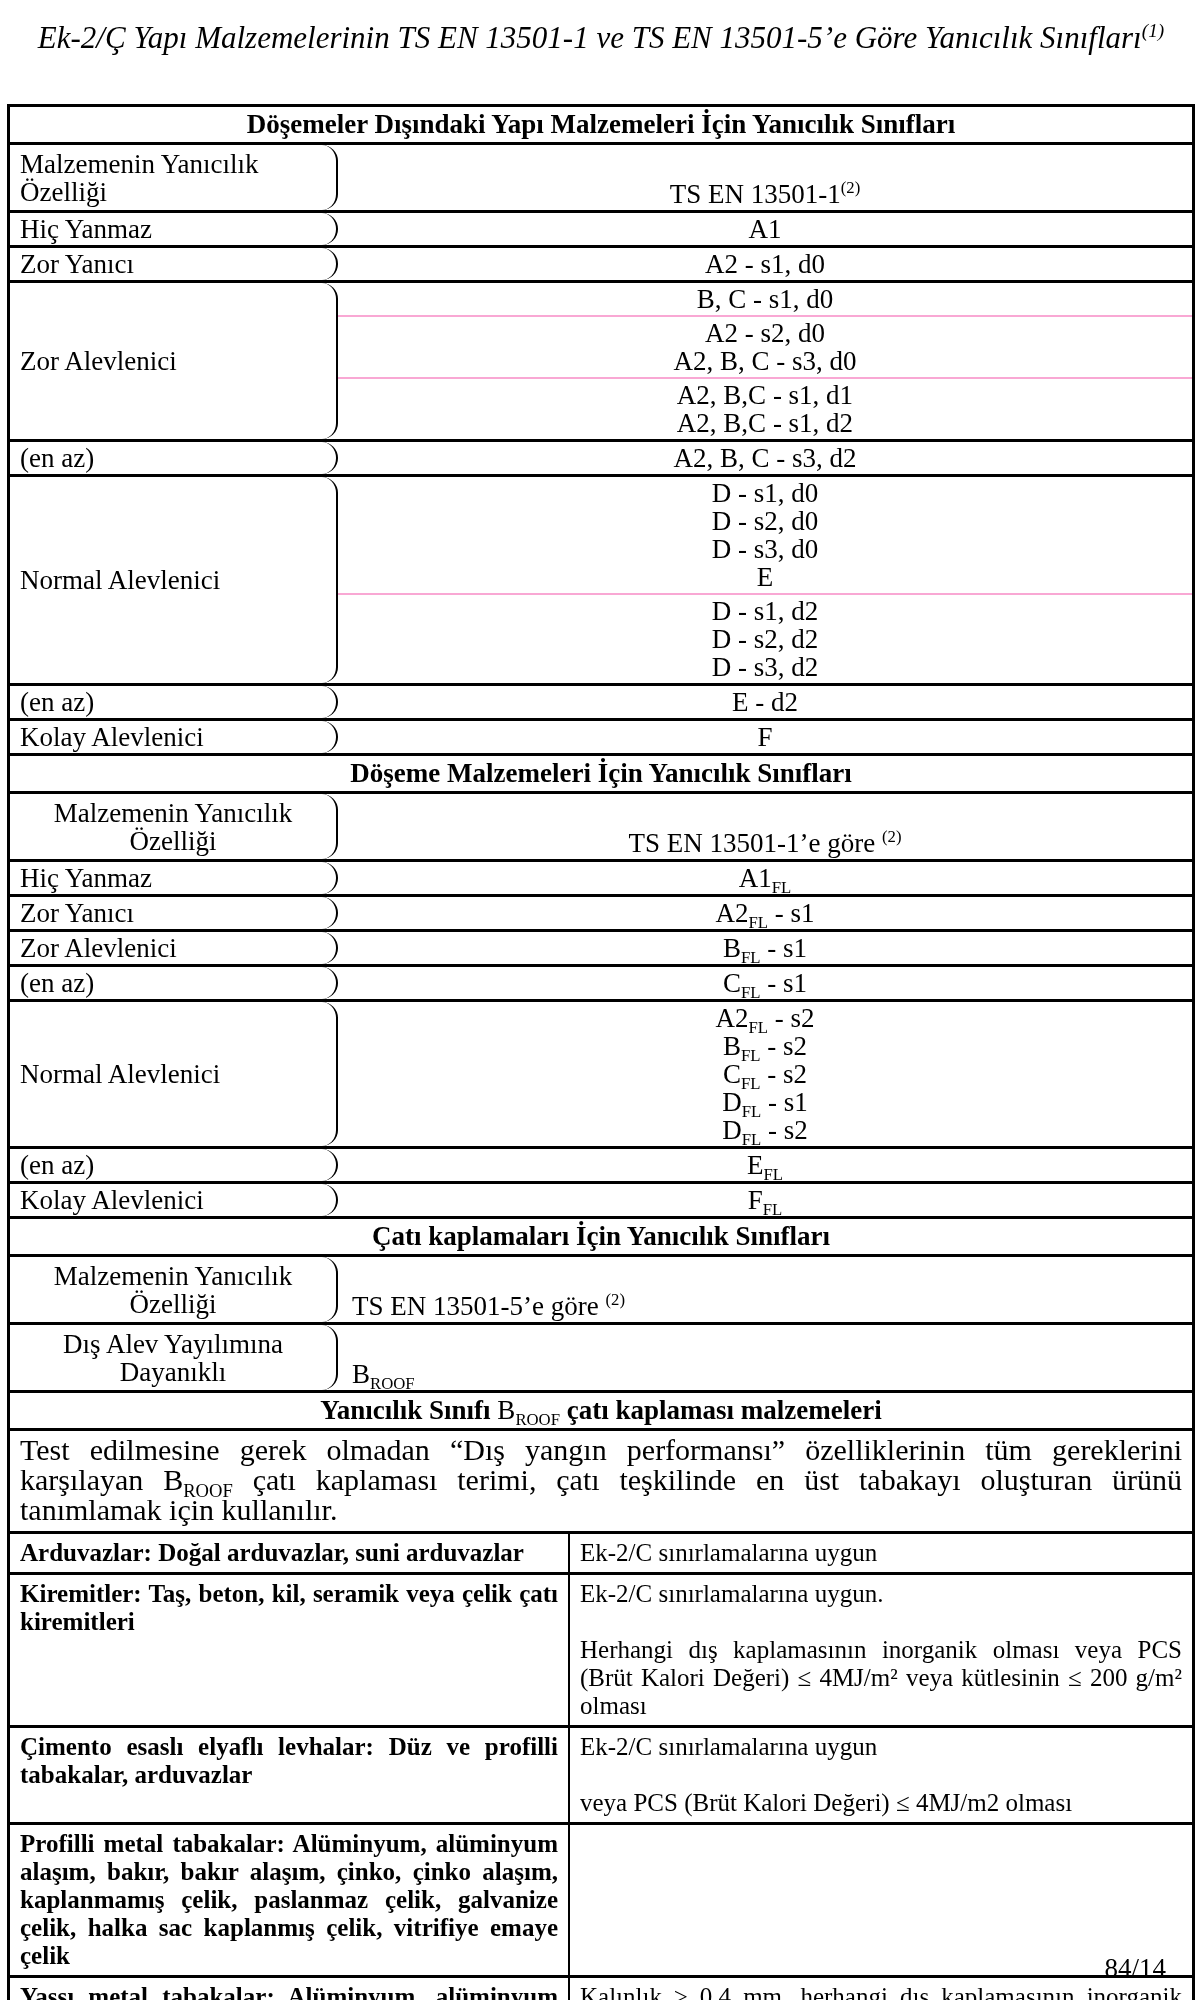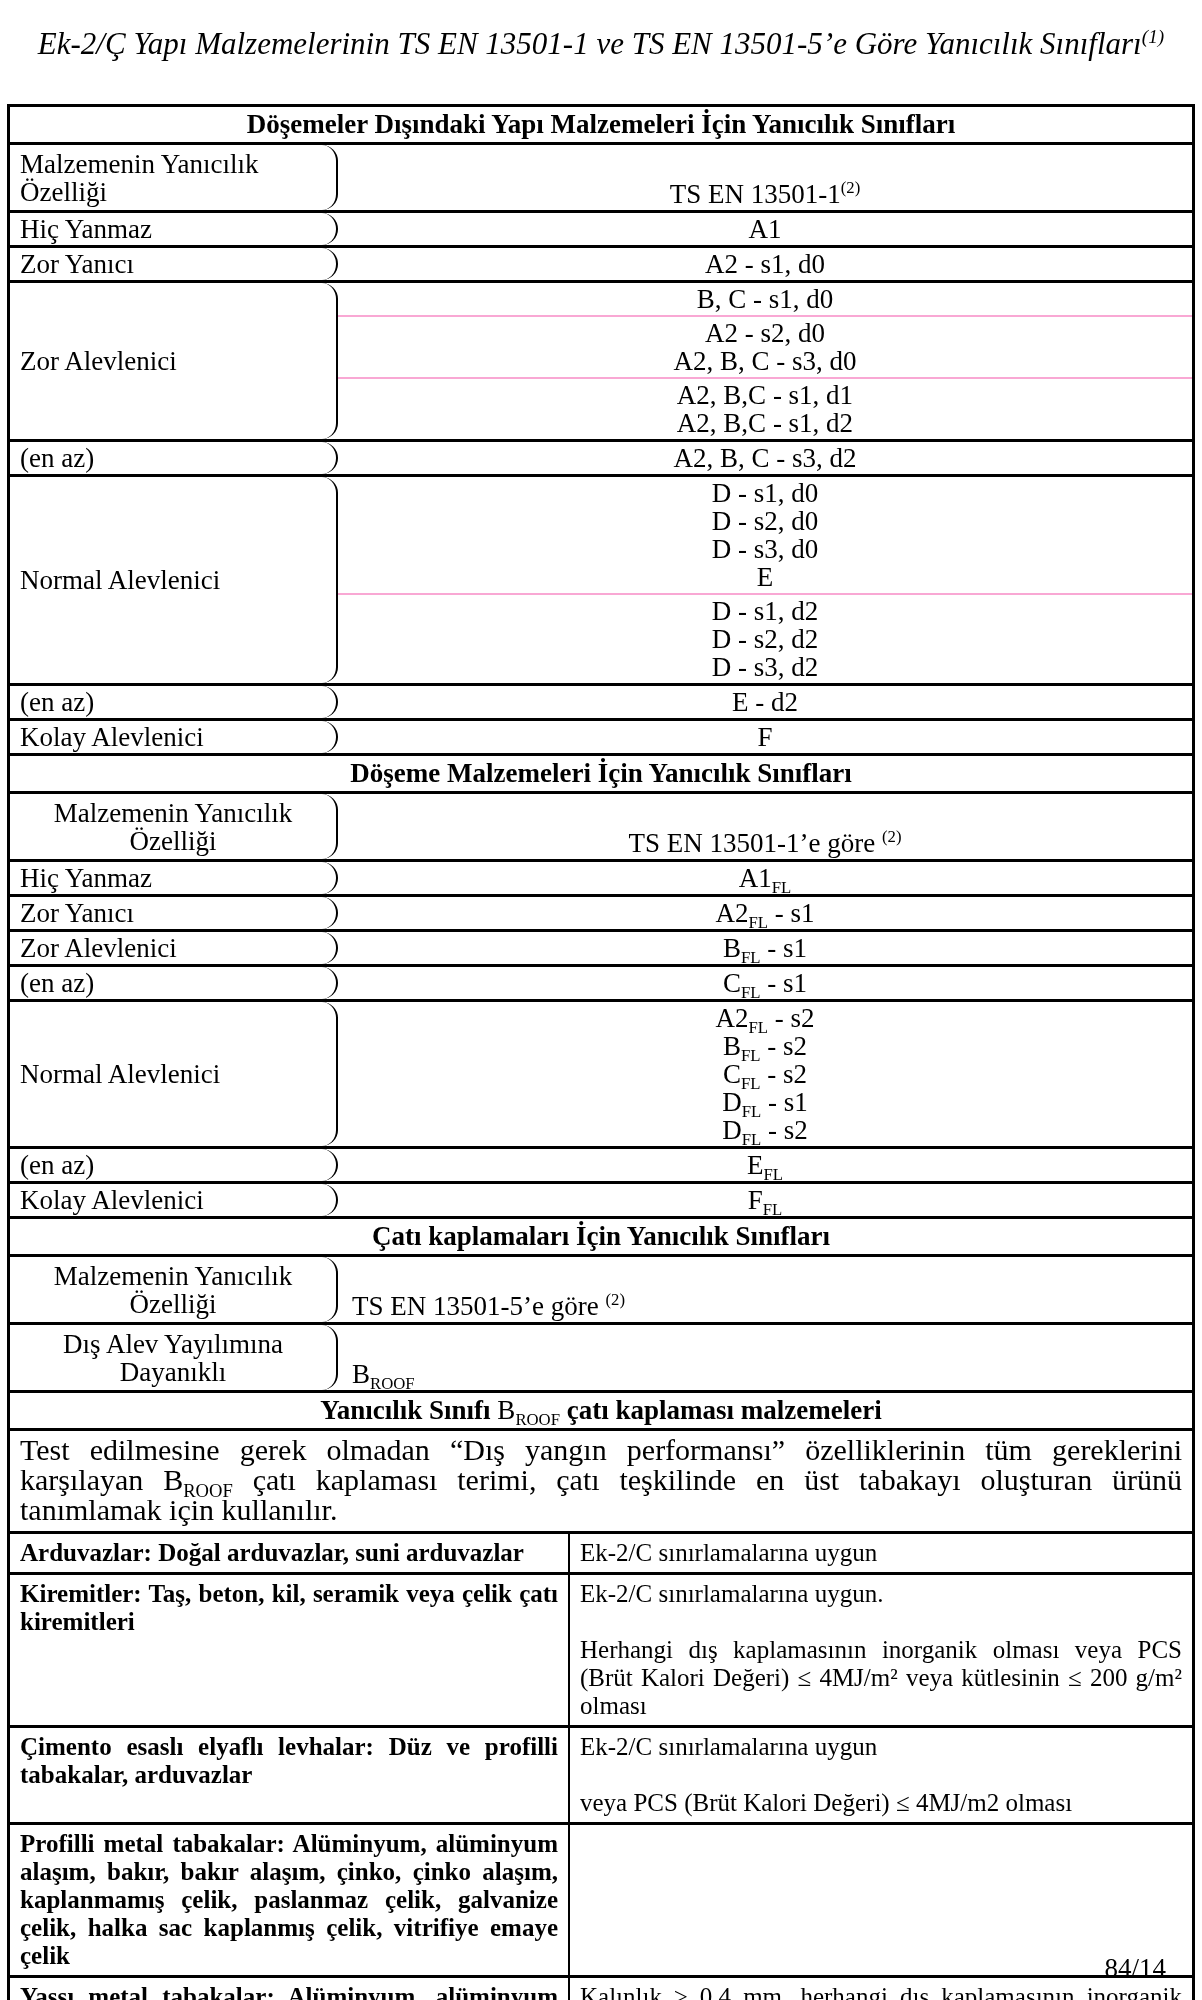--- a/index.html
+++ b/index.html
@@ -10,21 +10,21 @@
     color:#000000;
     font-family:"Liberation Serif","DejaVu Serif",serif;
     position:relative;
     overflow:hidden;
   }
   sub { font-size:62%; line-height:0; }
   sup { font-size:62%; line-height:0; }
   .nb { font-weight:normal; }
 
   .title {
-    margin:26px 24px 0 24px;
+    margin:20px 24px 0 24px;
     text-align:center;
     font-style:italic;
     font-size:31px;
     line-height:36px;
     white-space:nowrap;
   }
 
   .doc {
     position:absolute;
     top:104px;

